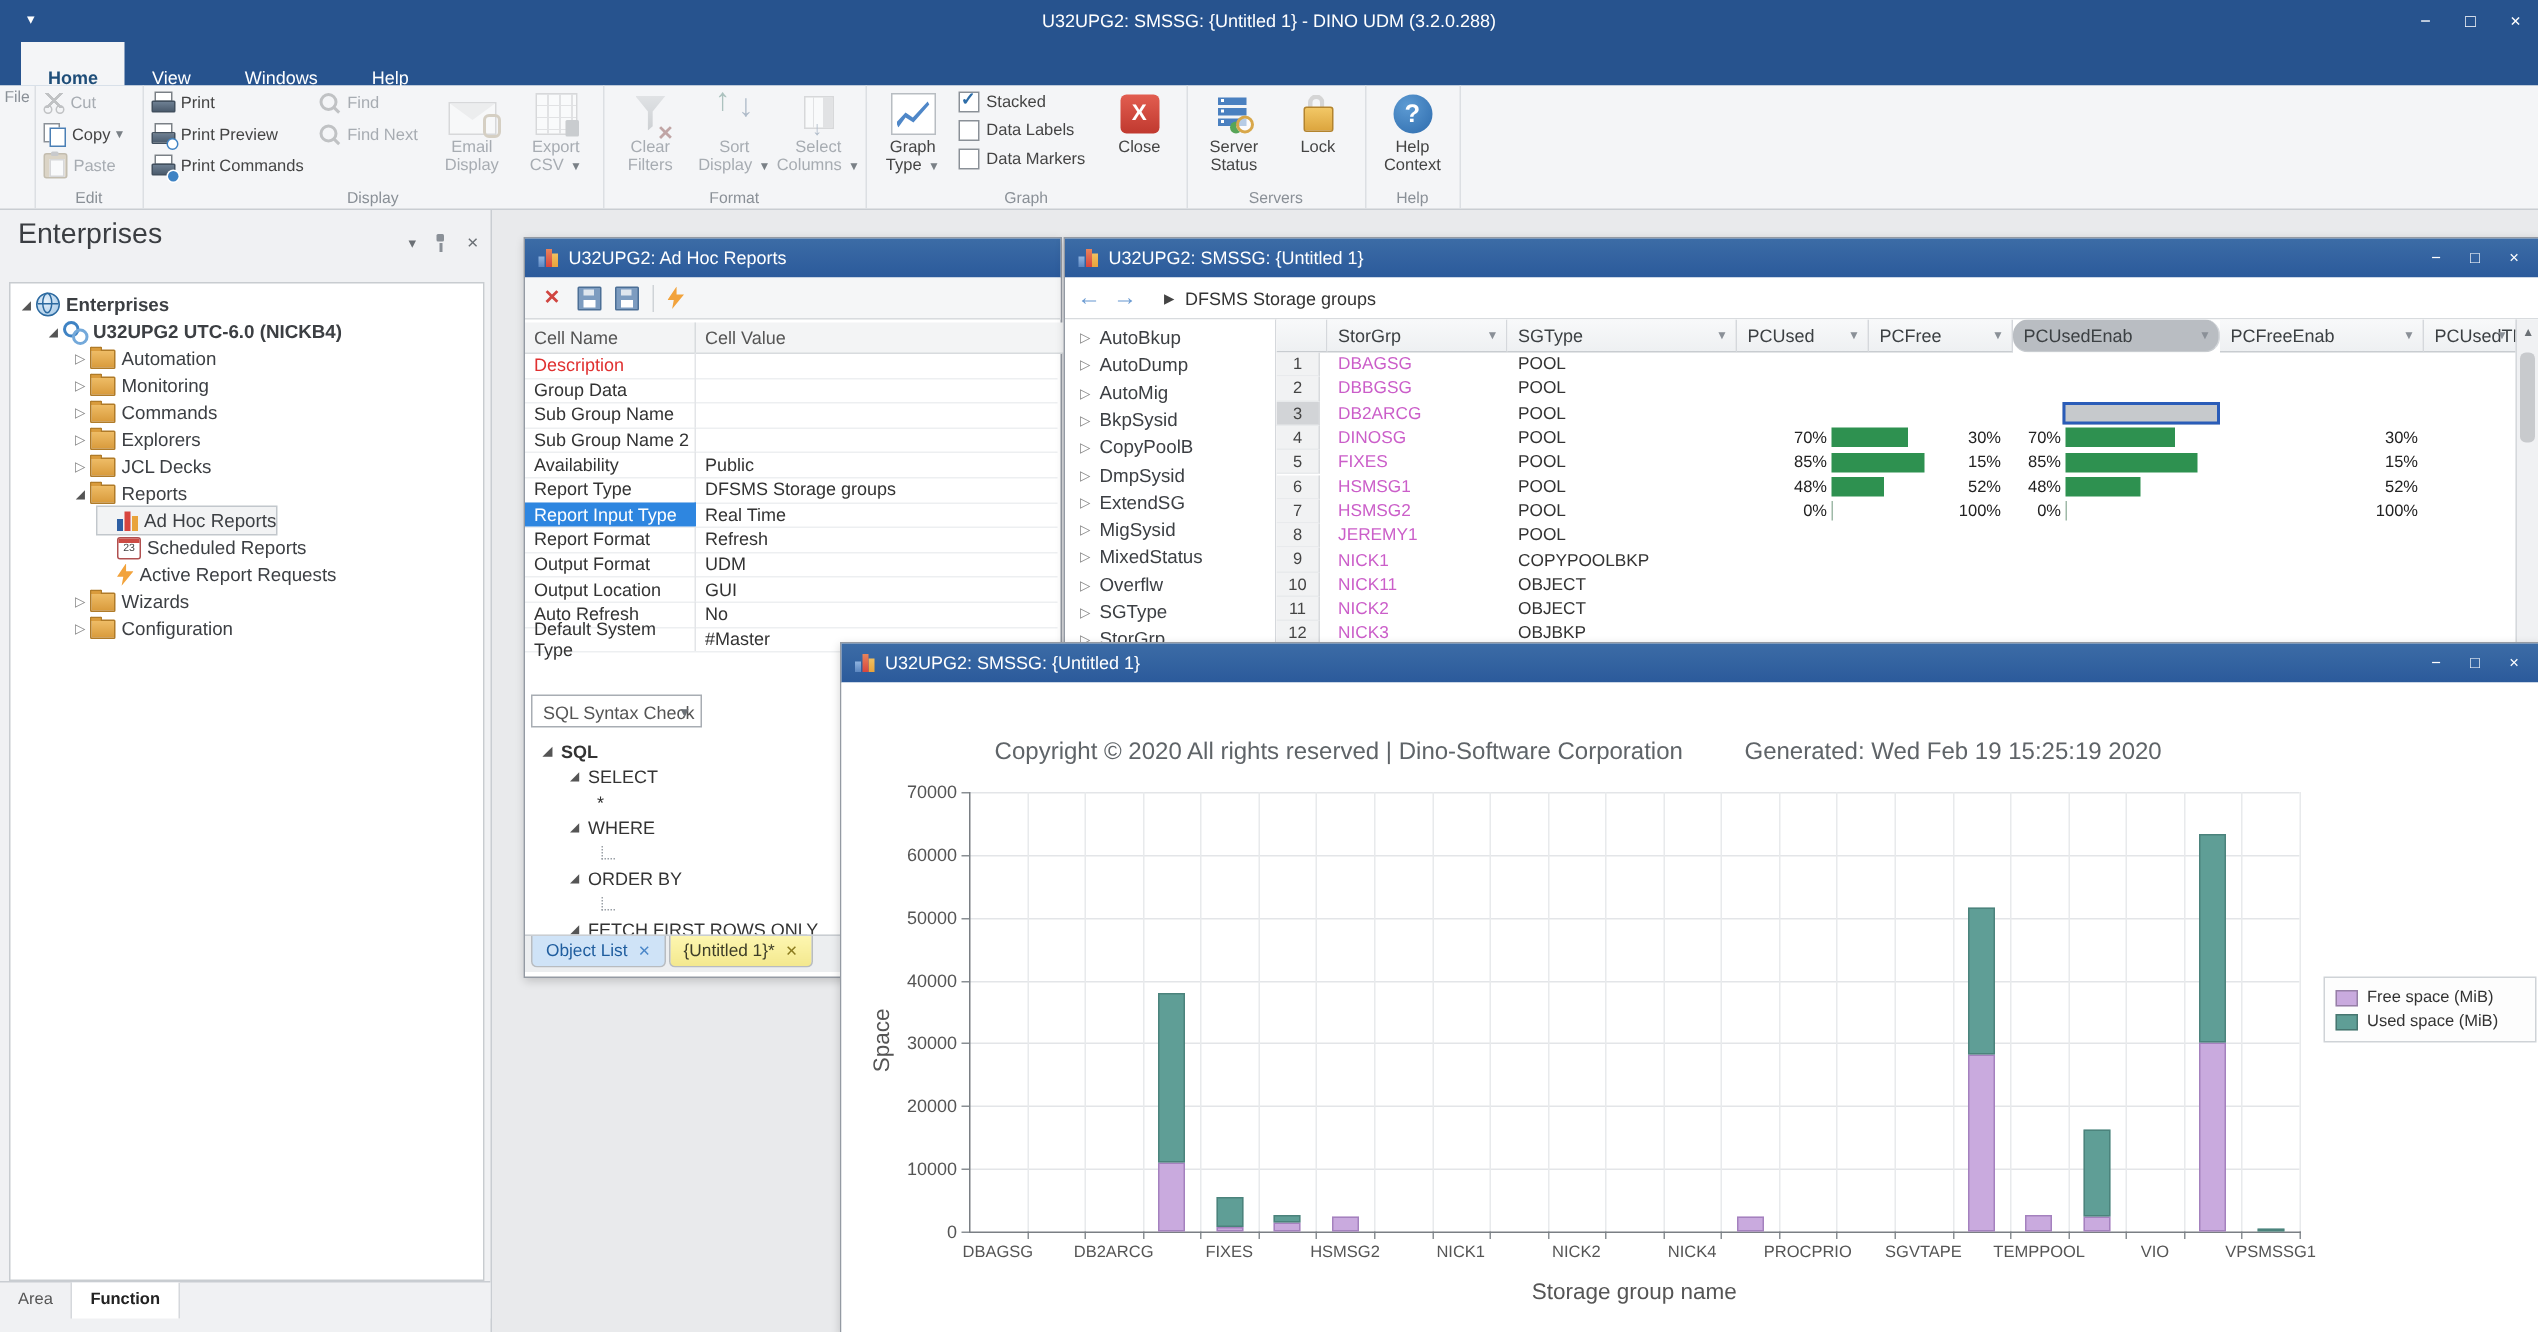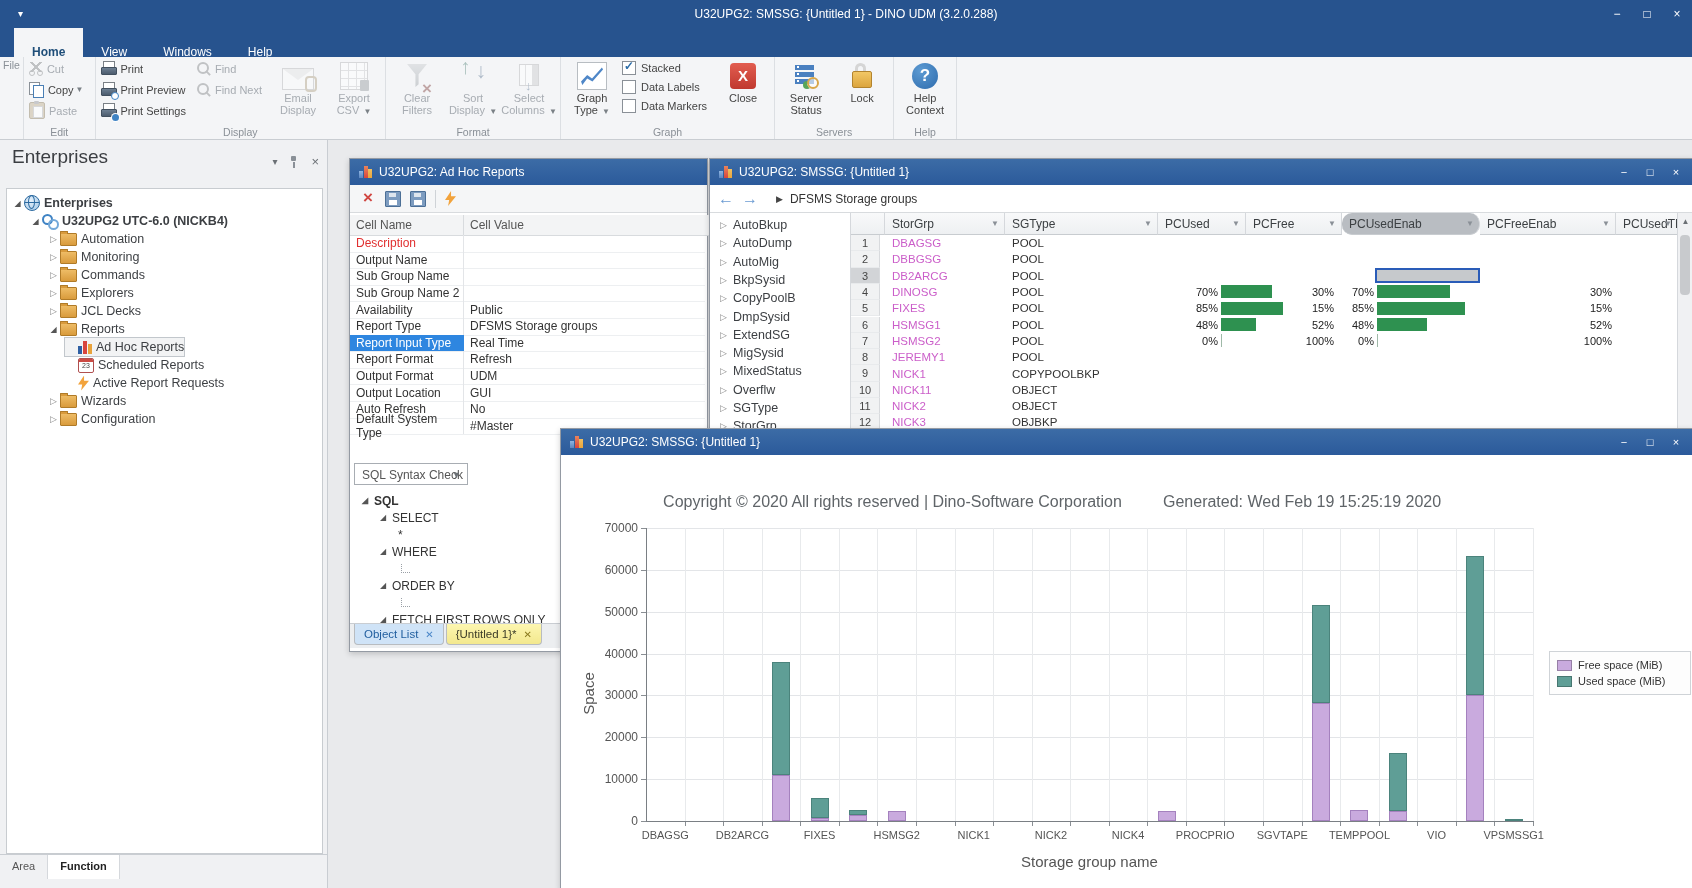--- a/index.html
+++ b/index.html
@@ -248,21 +248,21 @@
             <div class="rib-small">
               <span class="ic ic-print">
                 <span class="badge badge-mag"></span>
               </span>
               <span>Print Preview</span>
             </div>
             <div class="rib-small">
               <span class="ic ic-print">
                 <span class="badge badge-gear"></span>
               </span>
-              <span>Print Settings</span>
+              <span>Print Commands</span>
             </div>
           </div>
           <div class="rib-col">
             <div class="rib-small dis">
               <span class="ic ic-mag"></span>
               <span>Find</span>
             </div>
             <div class="rib-small dis">
               <span class="ic ic-mag"></span>
               <span>Find Next</span>
@@ -480,21 +480,21 @@
       <span class="ic ic-bolt"></span>
     </div>
     <div class="gridhead" style="left:0;top:56px;width:107px;height:20px;padding-left:6px;border-right:1px solid #d8dbde;">Cell Name</div>
     <div class="gridhead" style="left:114px;top:56px;width:243px;height:20px;padding-left:6px;">Cell Value</div>
     <div id="cellrows">
         <div class="cellrow" style="left: 0px; top: 76px; width: 355px; height: 16.6px;">
           <div class="cname red">Description</div>
           <div class="cval"></div>
         </div>
         <div class="cellrow" style="left: 0px; top: 92.6px; width: 355px; height: 16.6px;">
-          <div class="cname">Output Name</div>
+          <div class="cname">Group Data</div>
           <div class="cval"></div>
         </div>
         <div class="cellrow" style="left: 0px; top: 109.2px; width: 355px; height: 16.6px;">
           <div class="cname">Sub Group Name</div>
           <div class="cval"></div>
         </div>
         <div class="cellrow" style="left: 0px; top: 125.8px; width: 355px; height: 16.6px;">
           <div class="cname">Sub Group Name 2</div>
           <div class="cval"></div>
         </div>

